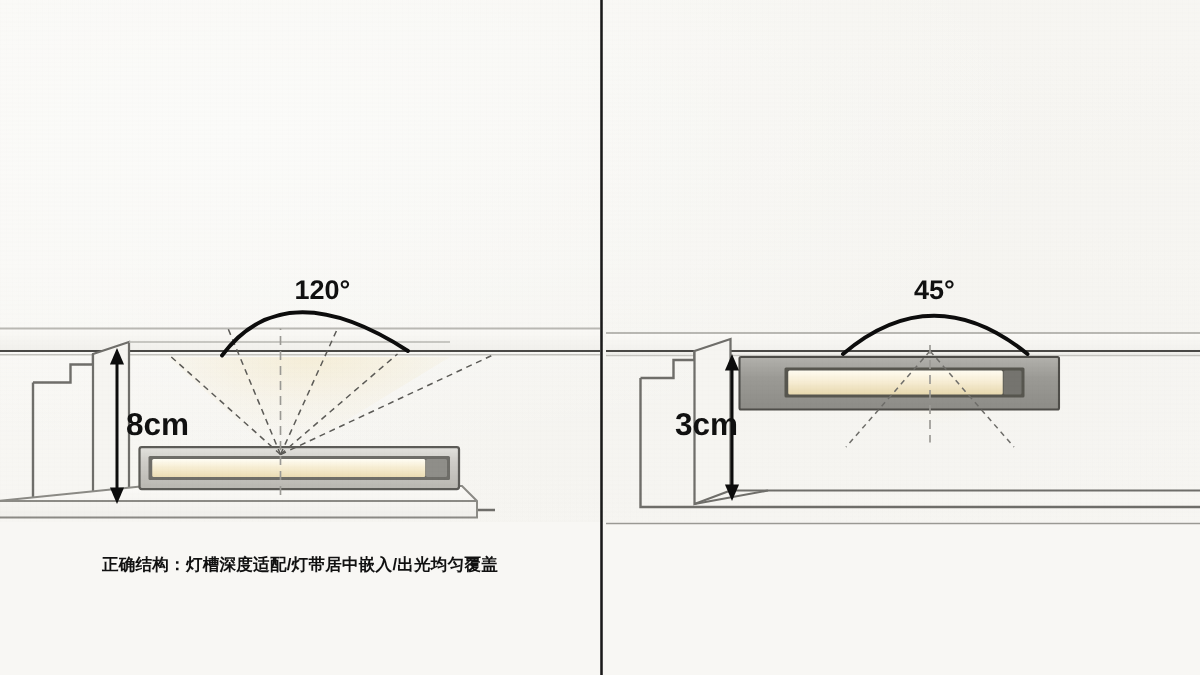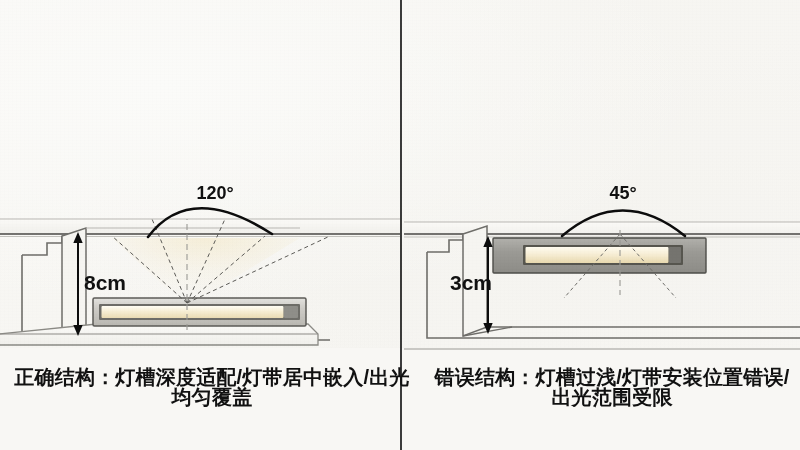--- a/index.html
+++ b/index.html
@@ -24,26 +24,25 @@
     background-image:
       repeating-linear-gradient(0deg, rgba(0,0,0,.012) 0px, rgba(0,0,0,.012) 1px, rgba(255,255,255,0) 1px, rgba(255,255,255,0) 3px),
       repeating-linear-gradient(90deg, rgba(0,0,0,.010) 0px, rgba(0,0,0,.010) 1px, rgba(255,255,255,0) 1px, rgba(255,255,255,0) 4px);
   }
   svg{position:absolute;left:0;top:0;}
   .cap{
     position:absolute;
     font-family:"Liberation Sans","DejaVu Sans",sans-serif;
     font-weight:bold;
     color:#111;
-    font-size:20px;
+    font-size:11px;
     letter-spacing:.2px;
     line-height:20px;
     text-align:center;
     white-space:pre-line;
-    margin-left:12px;
   }
   #cap-left{left:0;top:367px;width:400px;}
   #cap-right{left:400px;top:367px;width:400px;}
 </style>
 </head>
 <body>
 
 <div id="stage">
 
   <svg width="800" height="450" viewBox="0 0 800 450">
@@ -176,16 +175,14 @@
       <text x="450" y="290" font-size="21" font-weight="bold" fill="#111" font-family="Liberation Sans, DejaVu Sans, sans-serif">3cm</text>
     </g>
 
     <line x1="401" y1="0" x2="401" y2="450" stroke="#1a1a1a" stroke-width="1.7"></line>
   </svg>
 
   <div id="grain"></div>
 
   <div class="cap" id="cap-left">正确结构：灯槽深度适配/灯带居中嵌入/出光均匀覆盖</div>
 
-  <div class="cap" id="cap-right">错误结构：灯槽过浅/灯带安装位置错误/
-出光范围受限</div>
 
 </div>
 
 </body></html>

